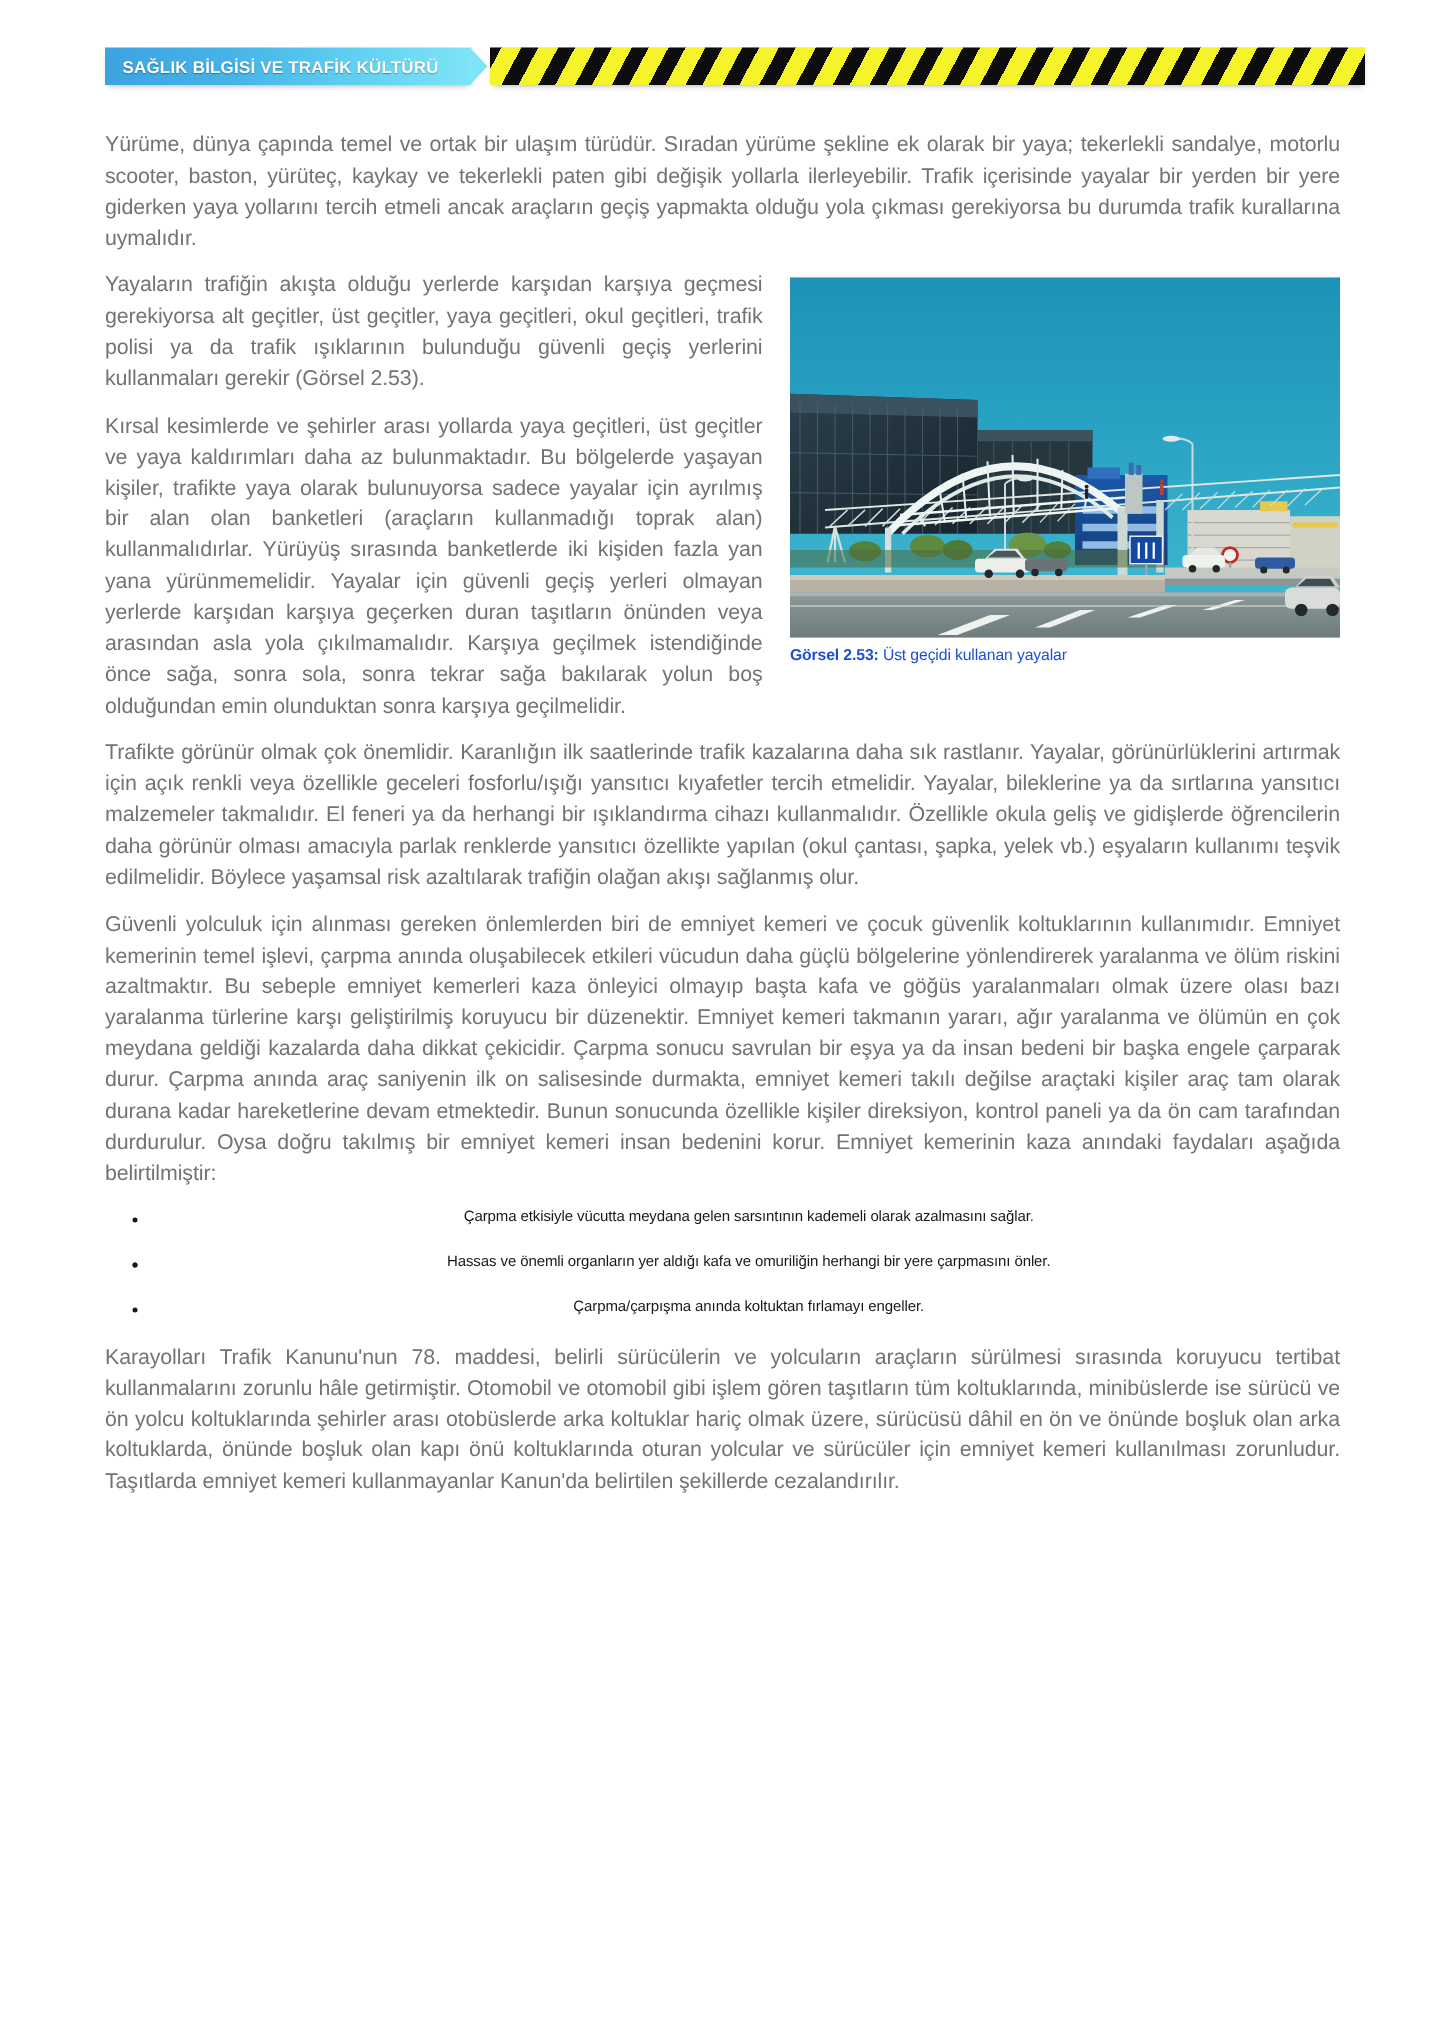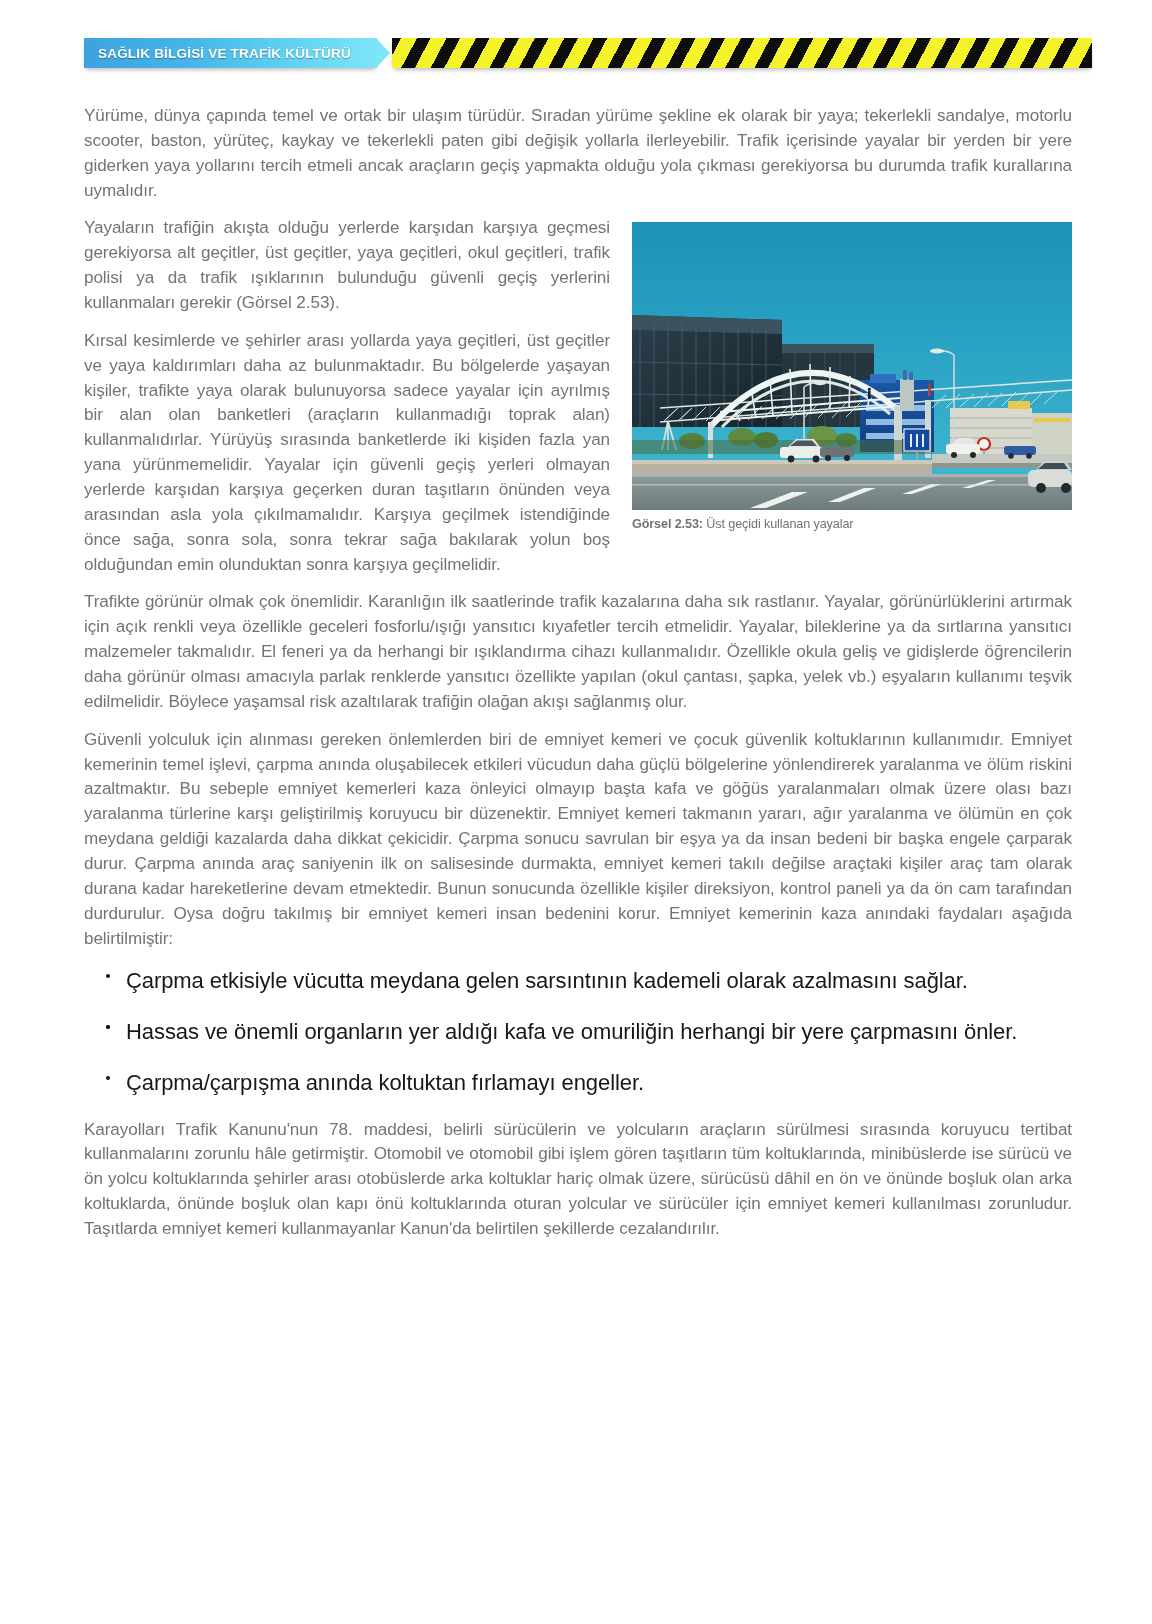--- a/index.html
+++ b/index.html
@@ -159,41 +159,42 @@
     position: relative;
     width: 440px;
     height: 288px;
     overflow: hidden;
     background: #1d8fb0;
   }
   .figure-caption {
     margin-top: 7px;
     font-size: 12.6px;
     line-height: 1.25;
-    color: #737373;
+    color: #1d4ed8;
     letter-spacing: -0.1px;
   }
   .figure-caption .cap-label {
     font-weight: bold;
   }
 
   
   ul.benefit-list {
     margin: 4px 0 13px 0;
     padding: 0;
     list-style: none;
   }
   ul.benefit-list li {
     position: relative;
     margin: 0 0 19px 0;
     padding-left: 42px;
-    font-size: 22px;
+    font-size: 12px;
     line-height: 1.455;
     color: #181818;
     letter-spacing: -0.08px;
+    text-align: center;
   }
   ul.benefit-list li .bullet-dot {
     position: absolute;
     left: 22px;
     top: 9px;
     width: 4px;
     height: 4px;
     border-radius: 50%;
     background: #181818;
   }

